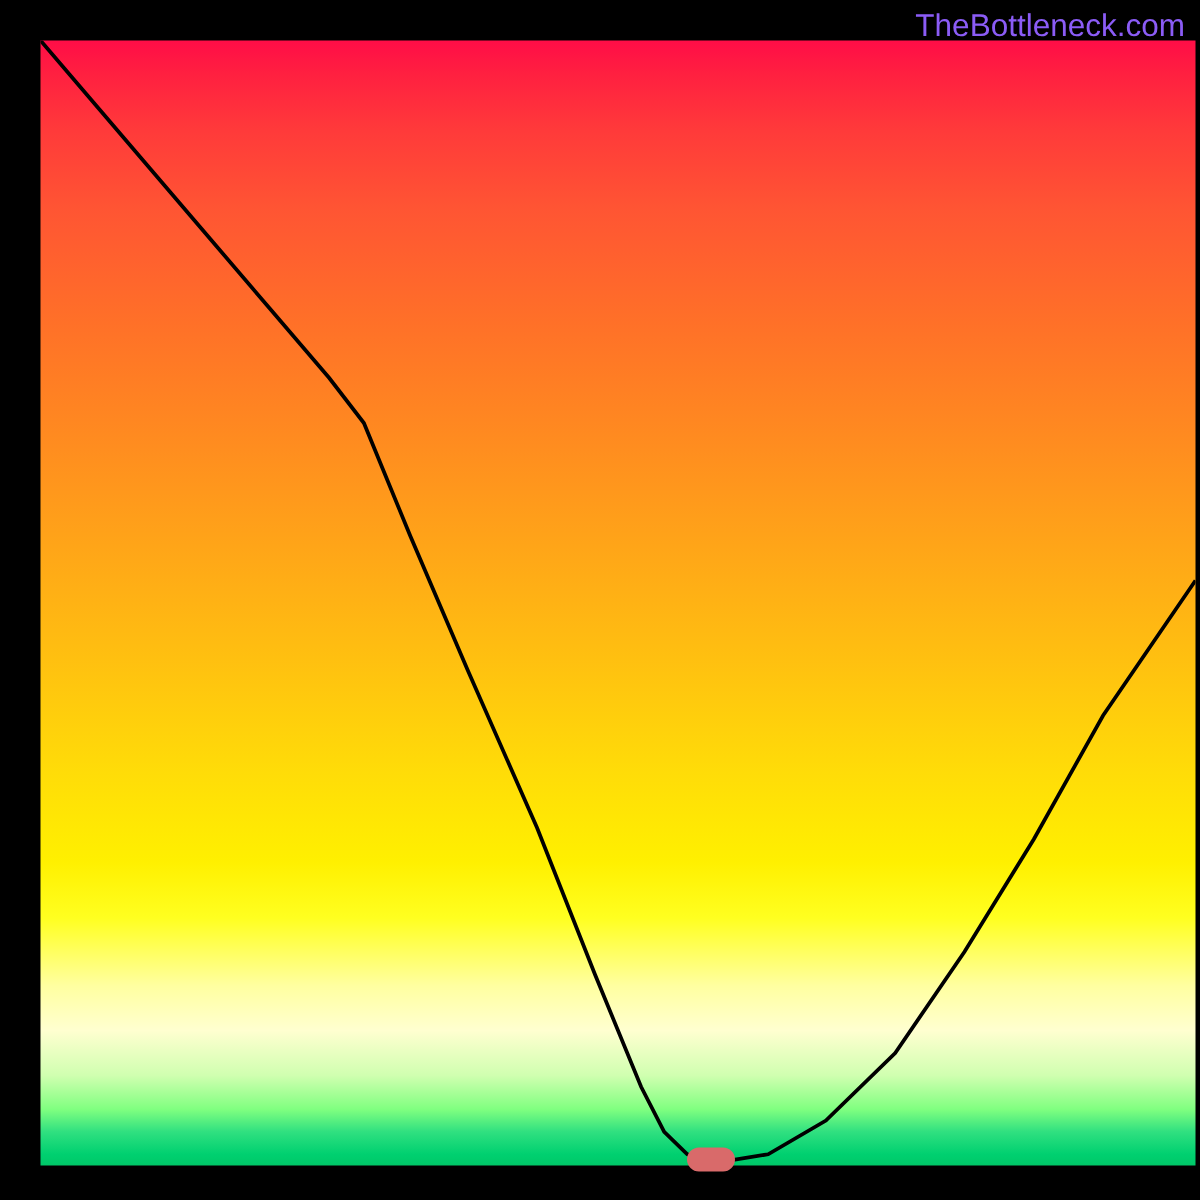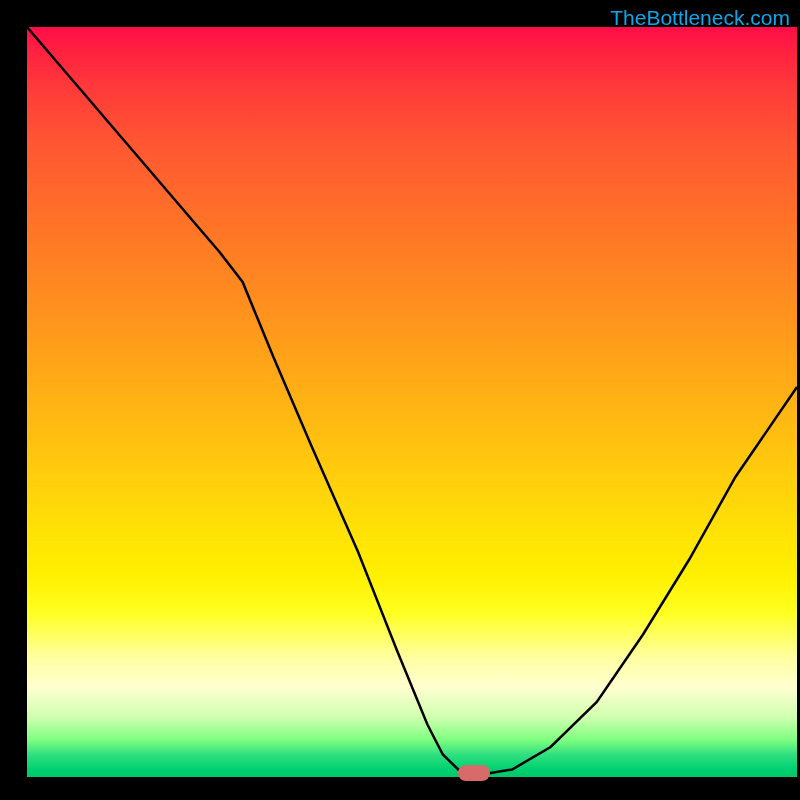--- a/index.html
+++ b/index.html
@@ -8,21 +8,21 @@
     width: 800px;
     height: 800px;
     background: #000;
     position: relative;
     font-family: Arial, sans-serif;
   }
   .watermark {
     position: absolute;
     top: 6px;
     right: 10px;
-    color: #0ea5e9;
+    color: #8b5cf6;
     font-size: 21px;
     font-weight: 500;
     z-index: 10;
   }
   .plot-area {
     position: absolute;
     left: 27px;
     top: 27px;
     width: 770px;
     height: 750px;

